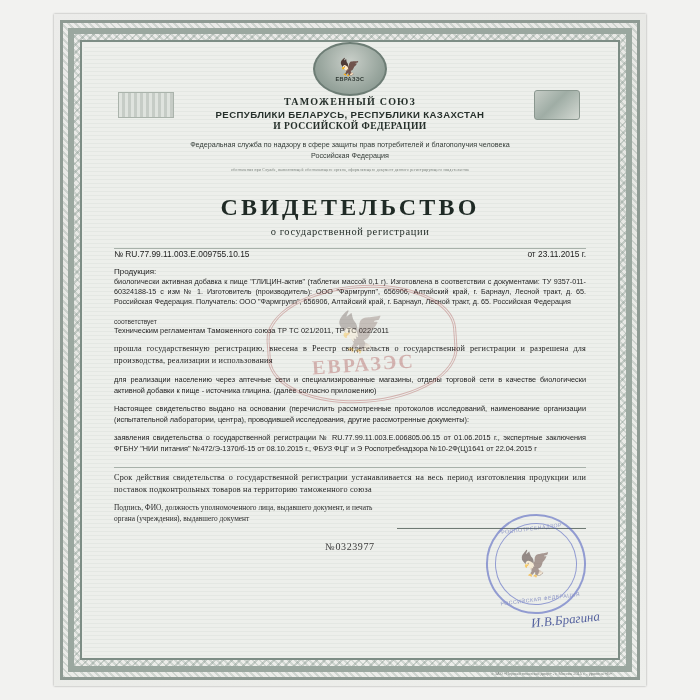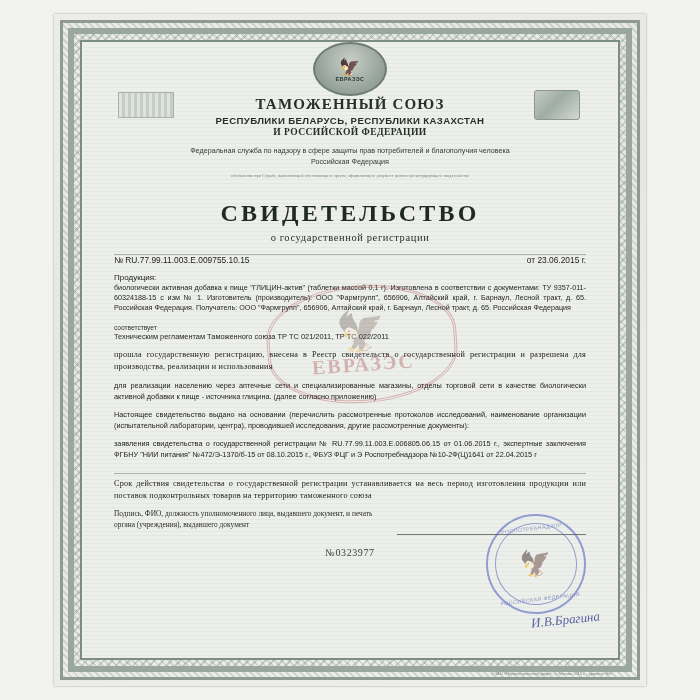--- a/index.html
+++ b/index.html
@@ -74,21 +74,21 @@
     border:1px solid #8a978f;
     display:flex;align-items:center;justify-content:center;
     font-size:15px;color:#3a453f;letter-spacing:-2px;
   }
   .left-sticker{
     position:absolute;left:4px;top:-4px;
     width:54px;height:24px;
     background:repeating-linear-gradient(90deg,#dfe3de 0 3px,#c6ccc6 3px 6px);
     border:1px solid #aab3ab;
   }
-  .ts1{font-family:"Liberation Serif",serif;font-weight:bold;font-size:15px;letter-spacing:1.2px;color:#26302b;}
+  .ts1{font-family:"Liberation Serif",serif;font-weight:bold;font-size:10px;letter-spacing:1.2px;color:#26302b;}
   .ts2{font-family:Liberation Sans, sans-serif;font-weight:bold;font-size:9.6px;letter-spacing:.4px;color:#26302b;margin-top:2px;}
   .ts3{font-family:"Liberation Serif",serif;font-weight:bold;font-size:9.6px;letter-spacing:.4px;color:#26302b;}
   .agency{margin-top:9px;font-size:7.2px;line-height:1.45;color:#333b36;font-family:"Liberation Sans",sans-serif;}
   .microline{margin-top:6px;font-size:3.6px;color:#6d756f;letter-spacing:.3px;white-space:nowrap;overflow:hidden;}
   .title{
     margin-top:22px;
     font-size:24px;font-weight:bold;letter-spacing:3.2px;color:#1f2a25;
   }
   .subtitle{margin-top:5px;font-size:10.5px;letter-spacing:.6px;color:#26302b;}
   .rule{height:1px;background:#a8b1aa;margin:11px 0 0 0;}
@@ -207,21 +207,21 @@
 
       <div class="rule"></div>
 
       <div class="numrow">
         <div class="left">
           <span>№</span>
           <span>RU.77.99.11.003.Е.009755.10.15</span>
         </div>
         <div class="right">
           <span>от</span>
-          <span>23.06.2015 г.</span>
+          <span>23.11.2015 г.</span>
         </div>
       </div>
 
       <div class="sect">
         <div class="lbl">Продукция:</div>
         <div class="body-text just">биологически активная добавка к пище "ГЛИЦИН-актив" (таблетки массой 0,1 г). Изготовлена в соответствии с документами: ТУ 9357-011-60324188-15 с изм № 1. Изготовитель (производитель): ООО "Фармгрупп", 656906, Алтайский край, г. Барнаул, Лесной тракт, д. 65. Российская Федерация. Получатель: ООО "Фармгрупп", 656906, Алтайский край, г. Барнаул, Лесной тракт, д. 65. Российская Федерация</div>
       </div>
 
       <div class="sect-conf">
         <div class="conf-lbl">соответствует</div>

